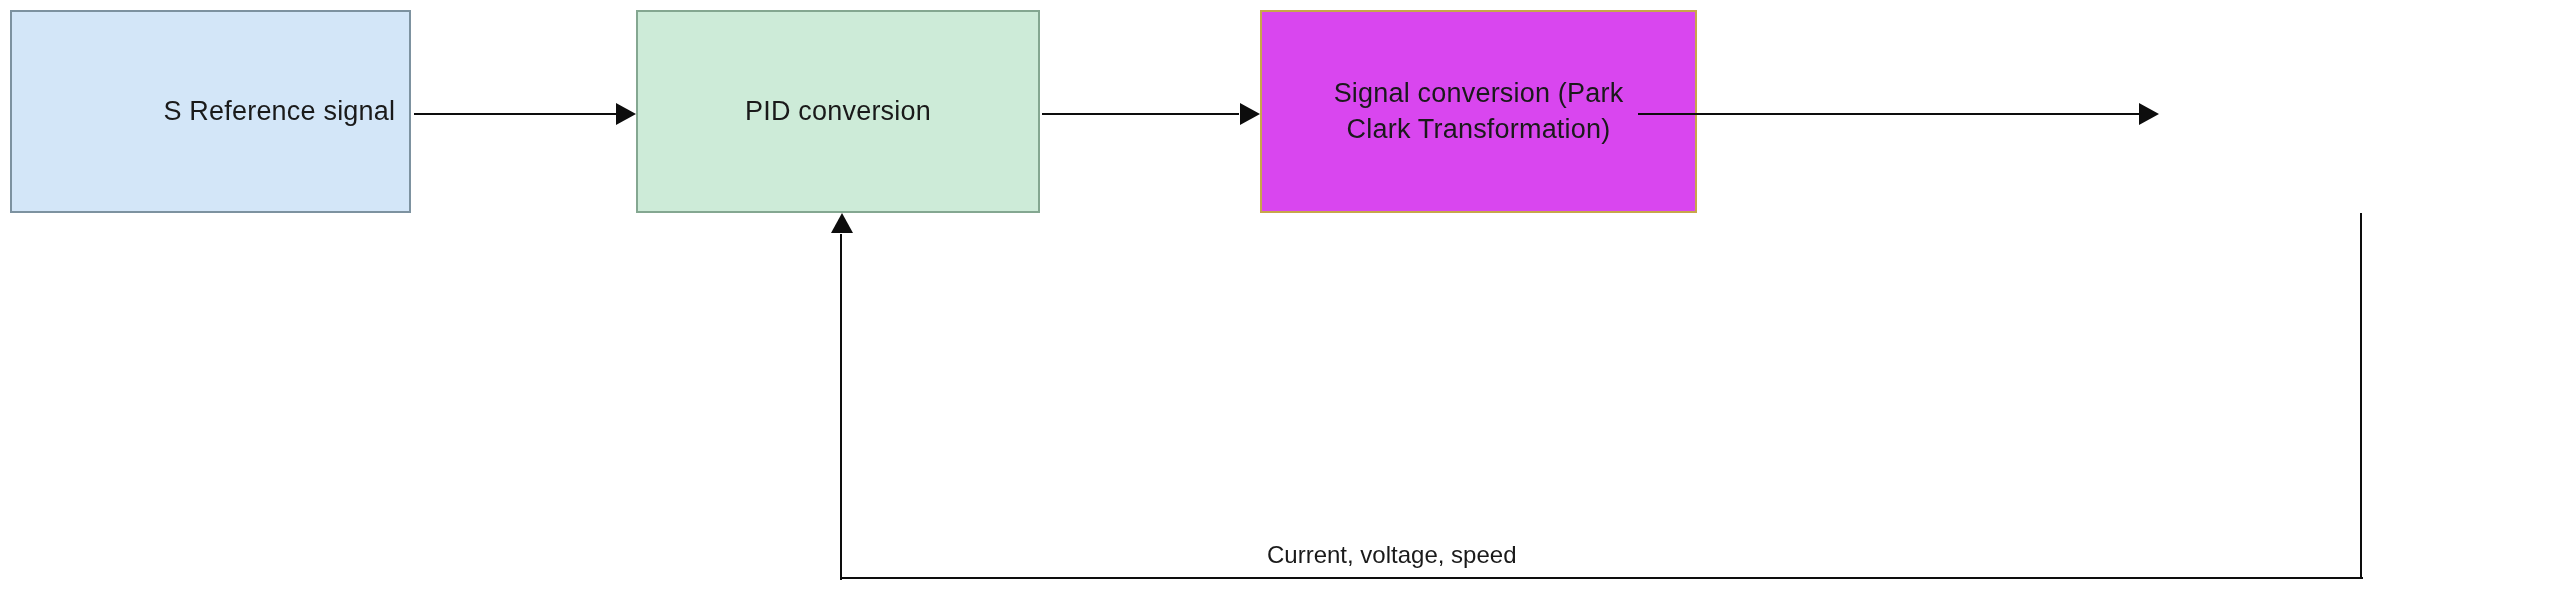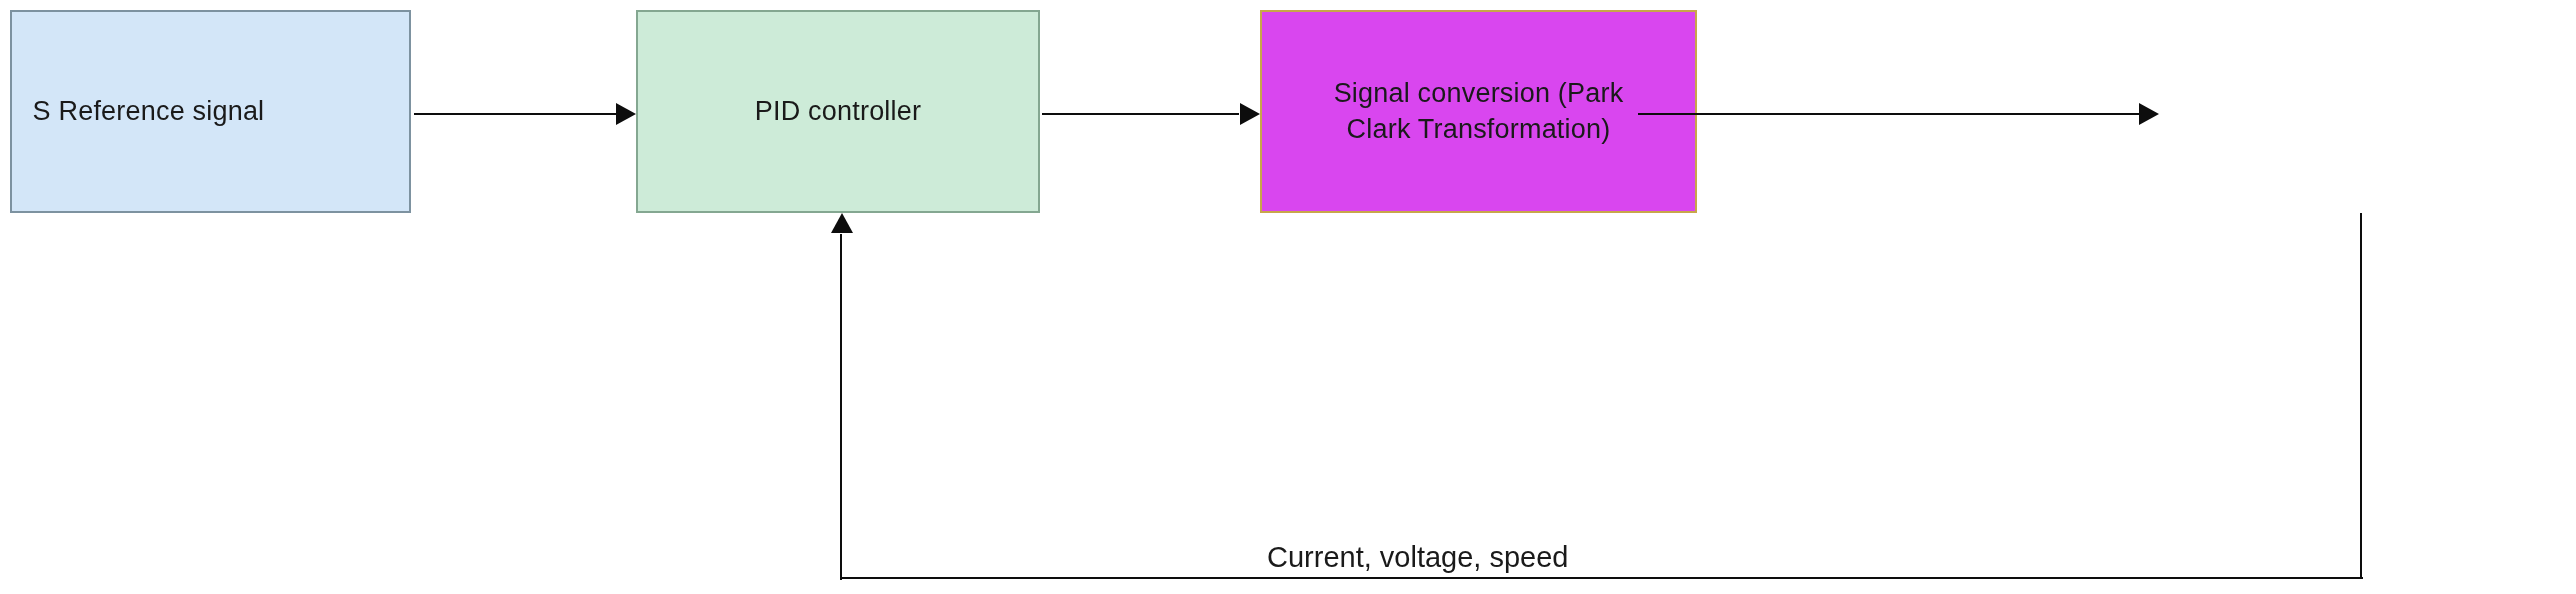--- a/index.html
+++ b/index.html
@@ -31,21 +31,21 @@
     color: #1a1a1a;
     letter-spacing: 0.2px;
     padding: 0 14px;
     white-space: pre-line;
   }
   
   #node-reference-signal {
     left: 10.2px;  top: 10.2px;  width: 401px;  height: 203px;
     background: #d3e6f8;
     border-color: #7d92a0;
-    justify-content: flex-start;
+    justify-content: flex-end;
   }
   #node-reference-signal .node-label { text-align: left; padding-left: 20.4px; }
 
   #node-pid-controller {
     left: 636px; top: 10.2px; width: 404px; height: 203px;
     background: #cdebd8;
     border-color: #84a791;
   }
   #node-signal-conversion {
     left: 1260px; top: 10.2px; width: 437px; height: 203px;
@@ -77,37 +77,37 @@
     border-left: 20.4px solid #0d0d0d;
   }
   .arrow-up {
     border-left: 11px solid transparent;
     border-right: 11px solid transparent;
     border-bottom: 20.4px solid #0d0d0d;
   }
 
   .edge-label {
     position: absolute;
-    font-size: 29px;
+    font-size: 24px;
     color: #1a1a1a;
     white-space: nowrap;
     background: transparent;
   }
 </style>
 </head>
 <body>
 
 <div id="canvas">
 
   <div class="node" id="node-reference-signal">
     <span class="node-label">S Reference signal</span>
   </div>
 
   <div class="node" id="node-pid-controller">
-    <span class="node-label">PID controller</span>
+    <span class="node-label">PID conversion</span>
   </div>
 
   <div class="node" id="node-signal-conversion">
     <span class="node-label">Signal conversion (Park
 Clark Transformation)</span>
   </div>
 
 
   <div class="edge-line h-line" style="left:414px; top:113px; width:202px;"></div>
   <div class="arrow-head arrow-right" style="left:616px; top:103px;"></div>

